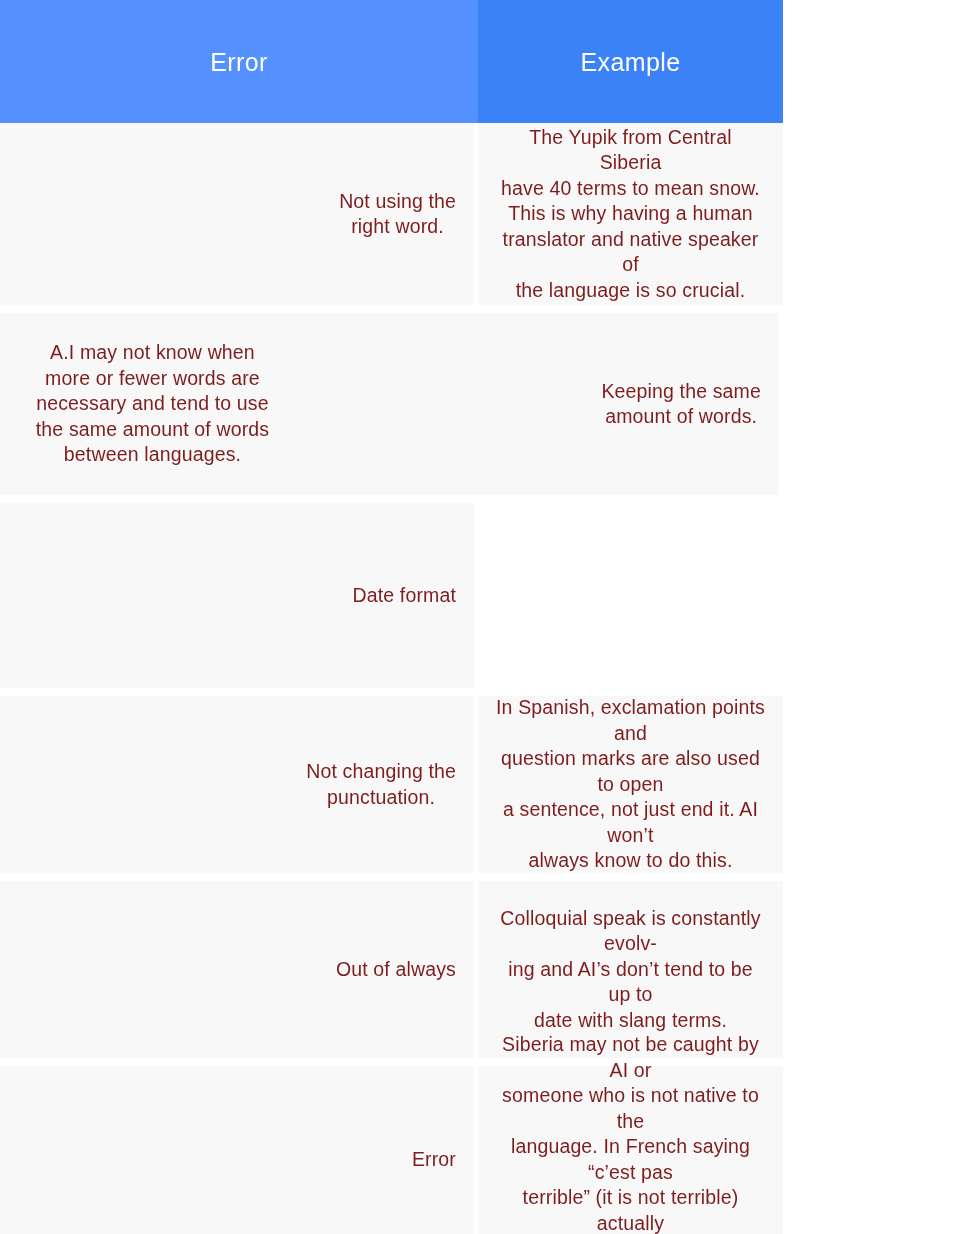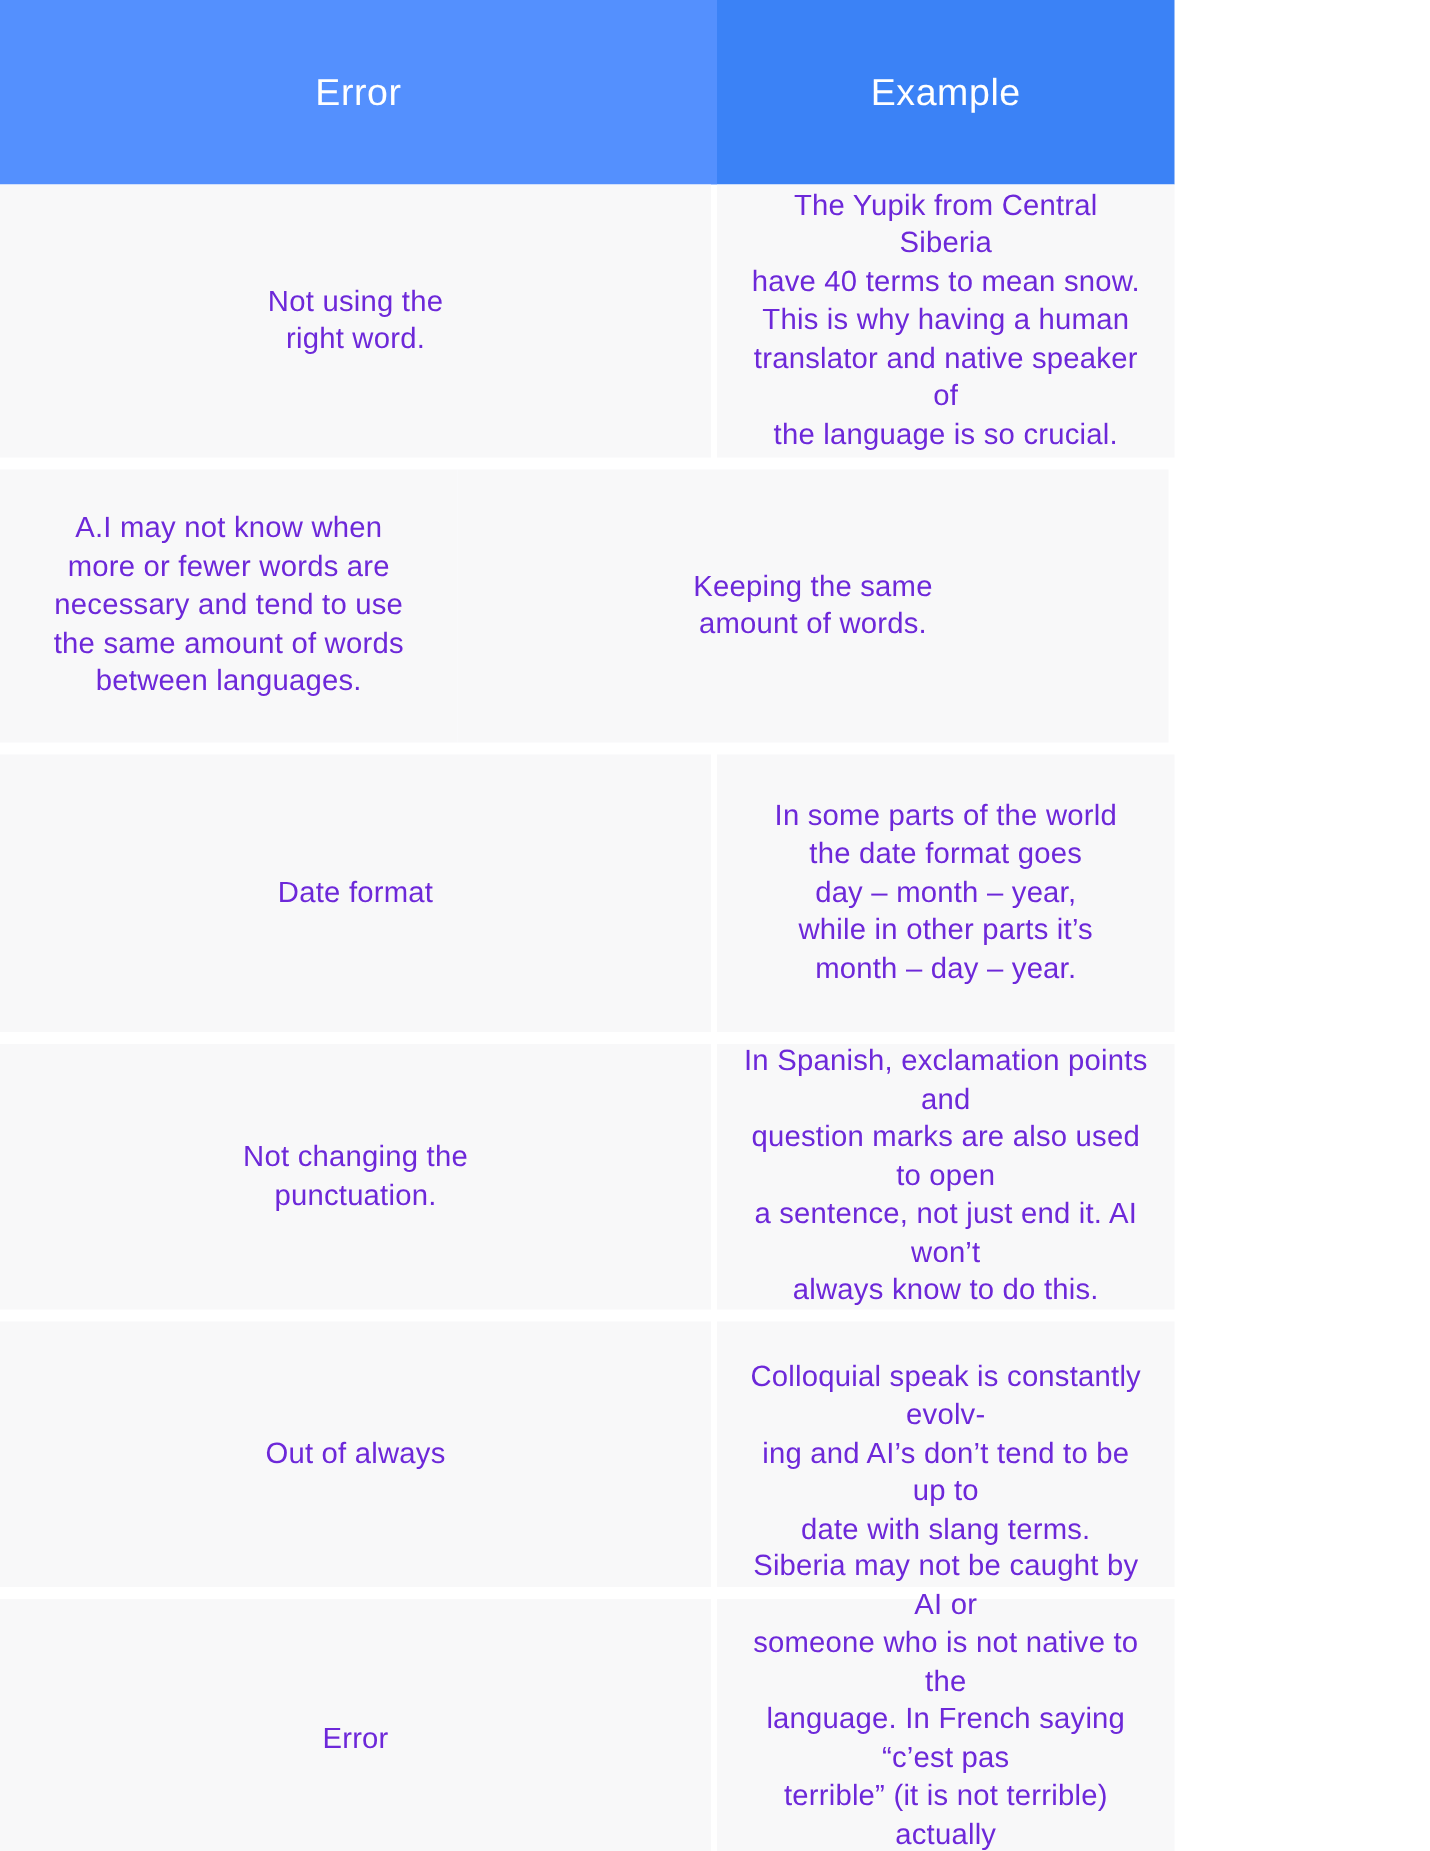--- a/index.html
+++ b/index.html
@@ -68,31 +68,32 @@
   .table-row:last-child {
     margin-bottom: 0;
   }
   .cell {
     background: #f8f8f9;
     box-sizing: border-box;
     display: flex;
     align-items: center;
     justify-content: center;
     padding: 10px 18px;
-    color: #6d28d9;
+    color: #7f1d1d;
     font-size: 19.5px;
     line-height: 25.5px;
     text-align: center;
     font-weight: 400;
     letter-spacing: 0.15px;
   }
   .cell.col-error {
     width: 474px;
     flex: 0 0 474px;
     margin-right: 4px;
+    justify-content: flex-end;
   }
   .cell.col-example {
     flex: 1 1 auto;
   }
 
   
   .row-1 { height: 182px; }
   .row-2 { height: 182px; }
   .row-3 { height: 185px; }
   .row-4 { height: 177px; }
@@ -145,27 +146,20 @@
       <div class="cell col-error">
         <span class="cell-text">Keeping the same
 amount of words.</span>
       </div>
     </div>
 
     <div class="table-row row-3">
       <div class="cell col-error">
         <span class="cell-text">Date format</span>
       </div>
-      <div class="cell col-example">
-        <span class="cell-text">In some parts of the world
-the date format goes
-day – month – year,
-while in other parts it’s
-month – day – year.</span>
-      </div>
     </div>
 
     <div class="table-row row-4">
       <div class="cell col-error">
         <span class="cell-text">Not changing the
 punctuation.</span>
       </div>
       <div class="cell col-example">
         <span class="cell-text">In Spanish, exclamation points and
 question marks are also used to open

